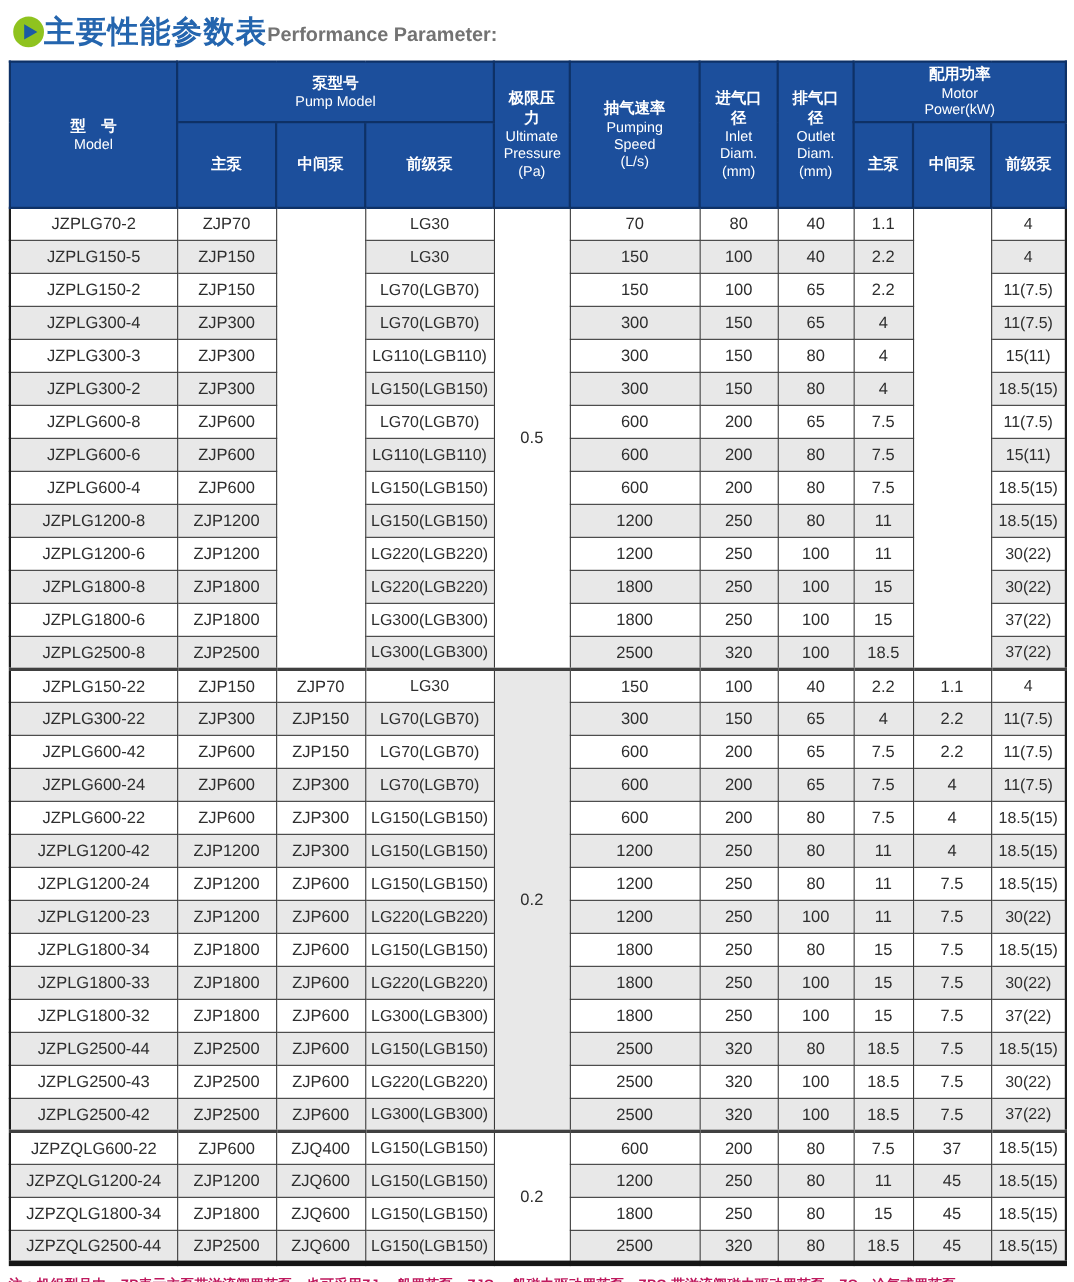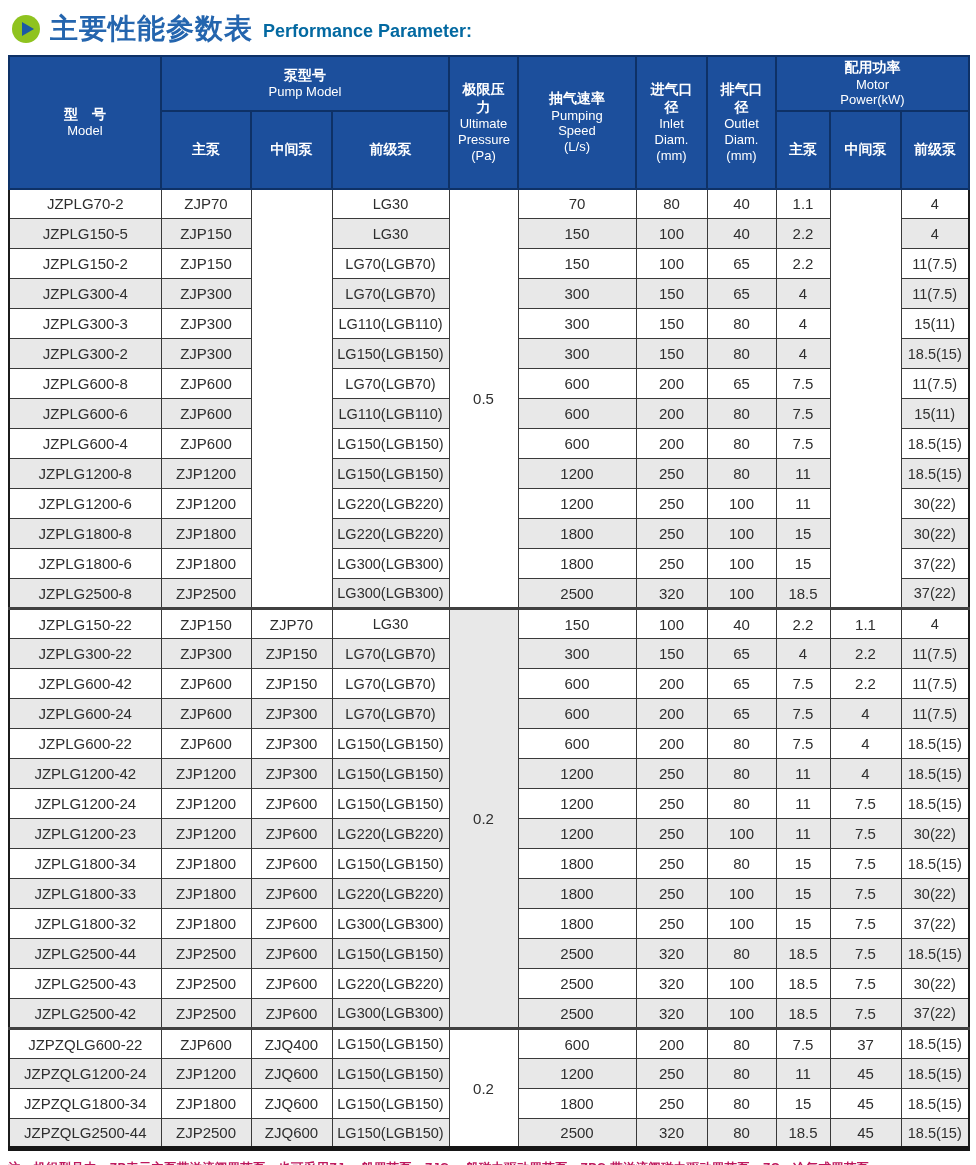--- a/index.html
+++ b/index.html
@@ -7,21 +7,20 @@
   body {
     width: 976px;
     font-family: "Liberation Sans", "DejaVu Sans", sans-serif;
     color: #2e2e2e;
   }
 
   
   .title-bar {
     display: flex;
     align-items: center;
-    gap: 10px;
     padding: 11px 0 8px 12px;
     height: 55px;
   }
   .play-icon {
     width: 28px; height: 28px;
     border-radius: 50%;
     background: #8fc31f;
     display: flex; align-items: center; justify-content: center;
     flex: 0 0 auto;
   }
@@ -35,21 +34,21 @@
   .title-zh {
     font-size: 28px;
     font-weight: bold;
     color: #2465ae;
     letter-spacing: 1px;
     line-height: 1;
   }
   .title-en {
     font-size: 18px;
     font-weight: bold;
-    color: #0369a1;
+    color: #737373;
     line-height: 1;
     margin-top: 4px;
   }
 
   
   table.perf {
     border-collapse: collapse;
     table-layout: fixed;
     width: 960px;
     margin-left: 8px;

